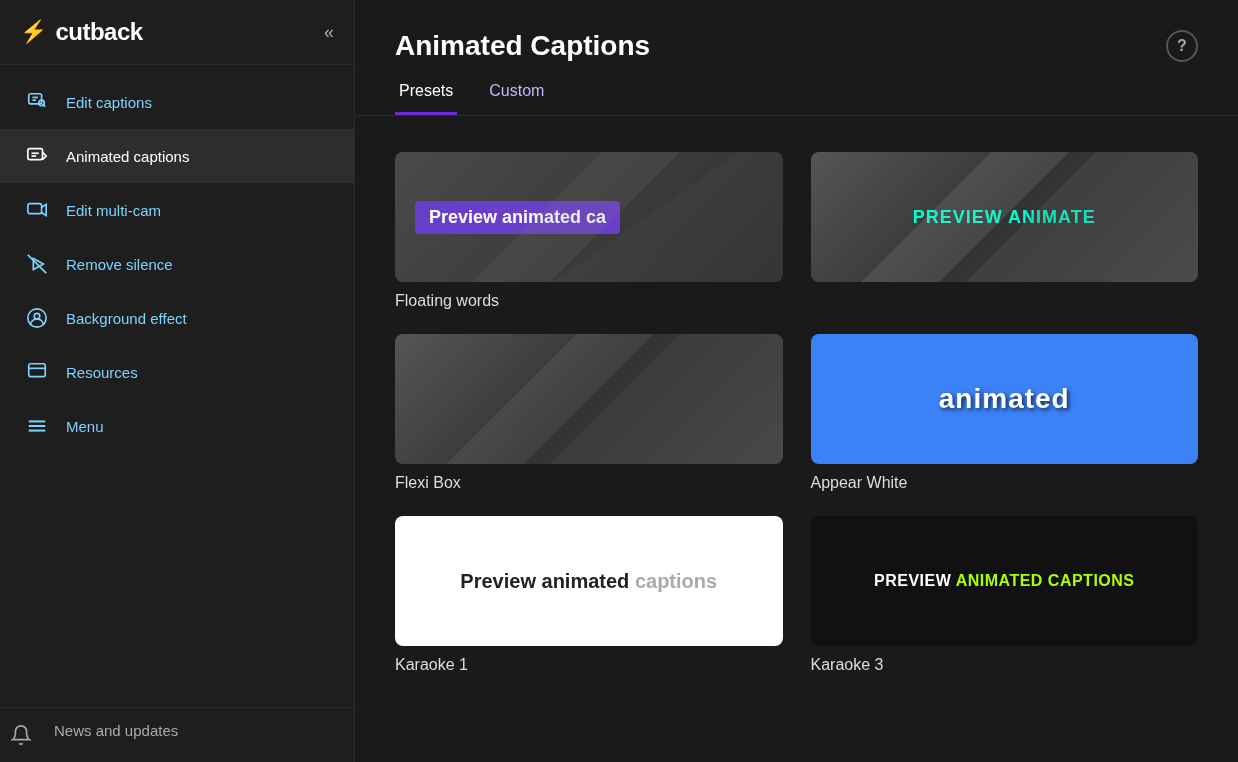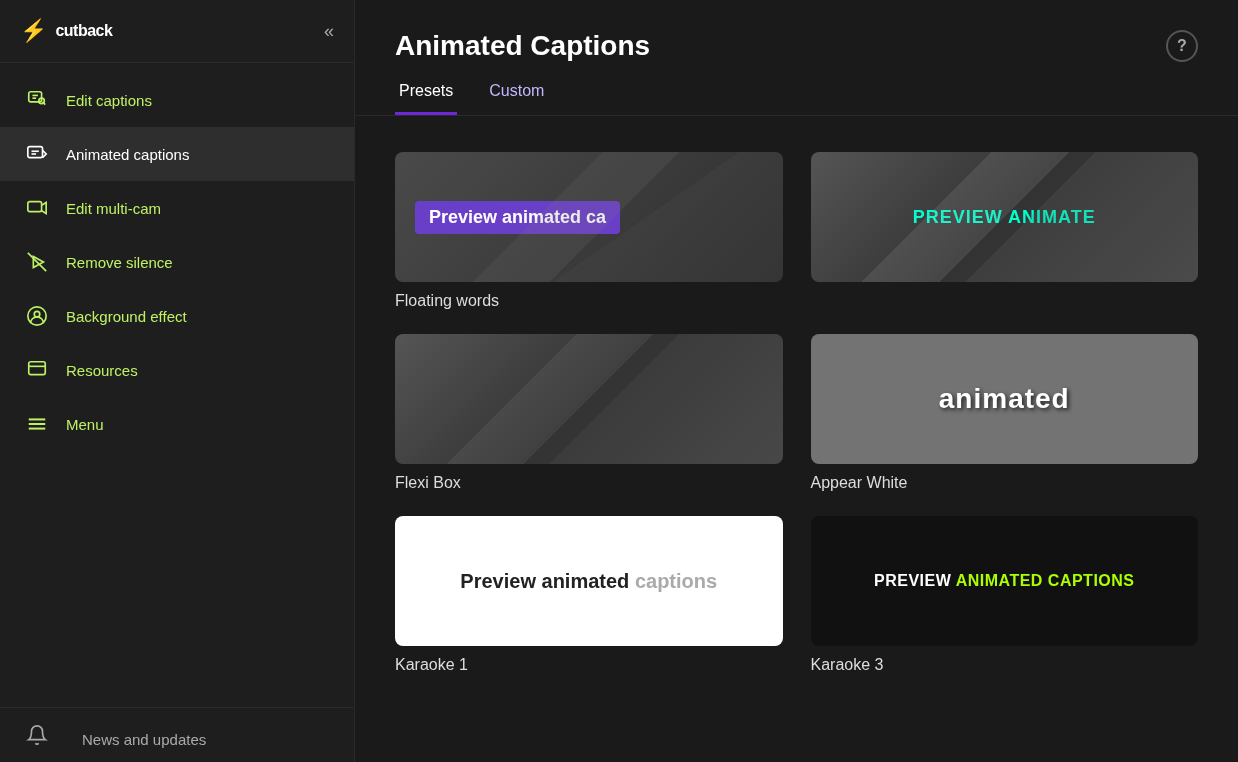--- a/index.html
+++ b/index.html
@@ -46,21 +46,21 @@
       gap: 4px;
     }
 
     .logo-bolt {
       color: #aaff00;
       font-style: normal;
     }
 
     .logo-text {
       color: #fff;
-      font-size: 16px;
+      font-size: 24px;
       font-weight: 700;
       letter-spacing: -0.5px;
     }
 
     .collapse-btn {
       color: #aaa;
       font-size: 18px;
       cursor: pointer;
       background: none;
       border: none;
@@ -73,21 +73,21 @@
       padding: 10px 0;
       overflow-y: auto;
     }
 
     .nav-item {
       display: flex;
       align-items: center;
       gap: 16px;
       padding: 14px 24px;
       cursor: pointer;
-      color: #bef264;
+      color: #7dd3fc;
       font-size: 15px;
       font-weight: 400;
       transition: background 0.15s;
       border-radius: 0;
     }
 
     .nav-item.active {
       background: #2e2e2e;
       color: #fff;
     }
@@ -103,28 +103,28 @@
 
     .nav-icon svg {
       width: 22px;
       height: 22px;
       fill: none;
       stroke: currentColor;
       stroke-width: 1.8;
     }
 
     .sidebar-footer {
-      padding: 14px 24px;
+      padding: 14px 8px;
       border-top: 1px solid #2a2a2a;
       cursor: pointer;
       color: #aaa;
       font-size: 15px;
       display: flex;
-      align-items: flex-end;
-      gap: 32px;
+      align-items: flex-start;
+      gap: 20px;
     }
 
     
     .main-content {
       flex: 1;
       background: #1a1a1a;
       overflow-y: auto;
       padding: 0 0 40px 0;
     }
 
@@ -249,21 +249,21 @@
     
     .thumb-flexi-box {
       background: linear-gradient(135deg, #555 0%, #333 50%, #444 100%);
       display: flex;
       align-items: center;
       justify-content: center;
     }
 
     
     .thumb-appear-white {
-      background: #737373;
+      background: #3b82f6;
       display: flex;
       align-items: center;
       justify-content: center;
     }
 
     .aw-text {
       color: #fff;
       font-size: 28px;
       font-weight: 900;
       letter-spacing: 1px;

